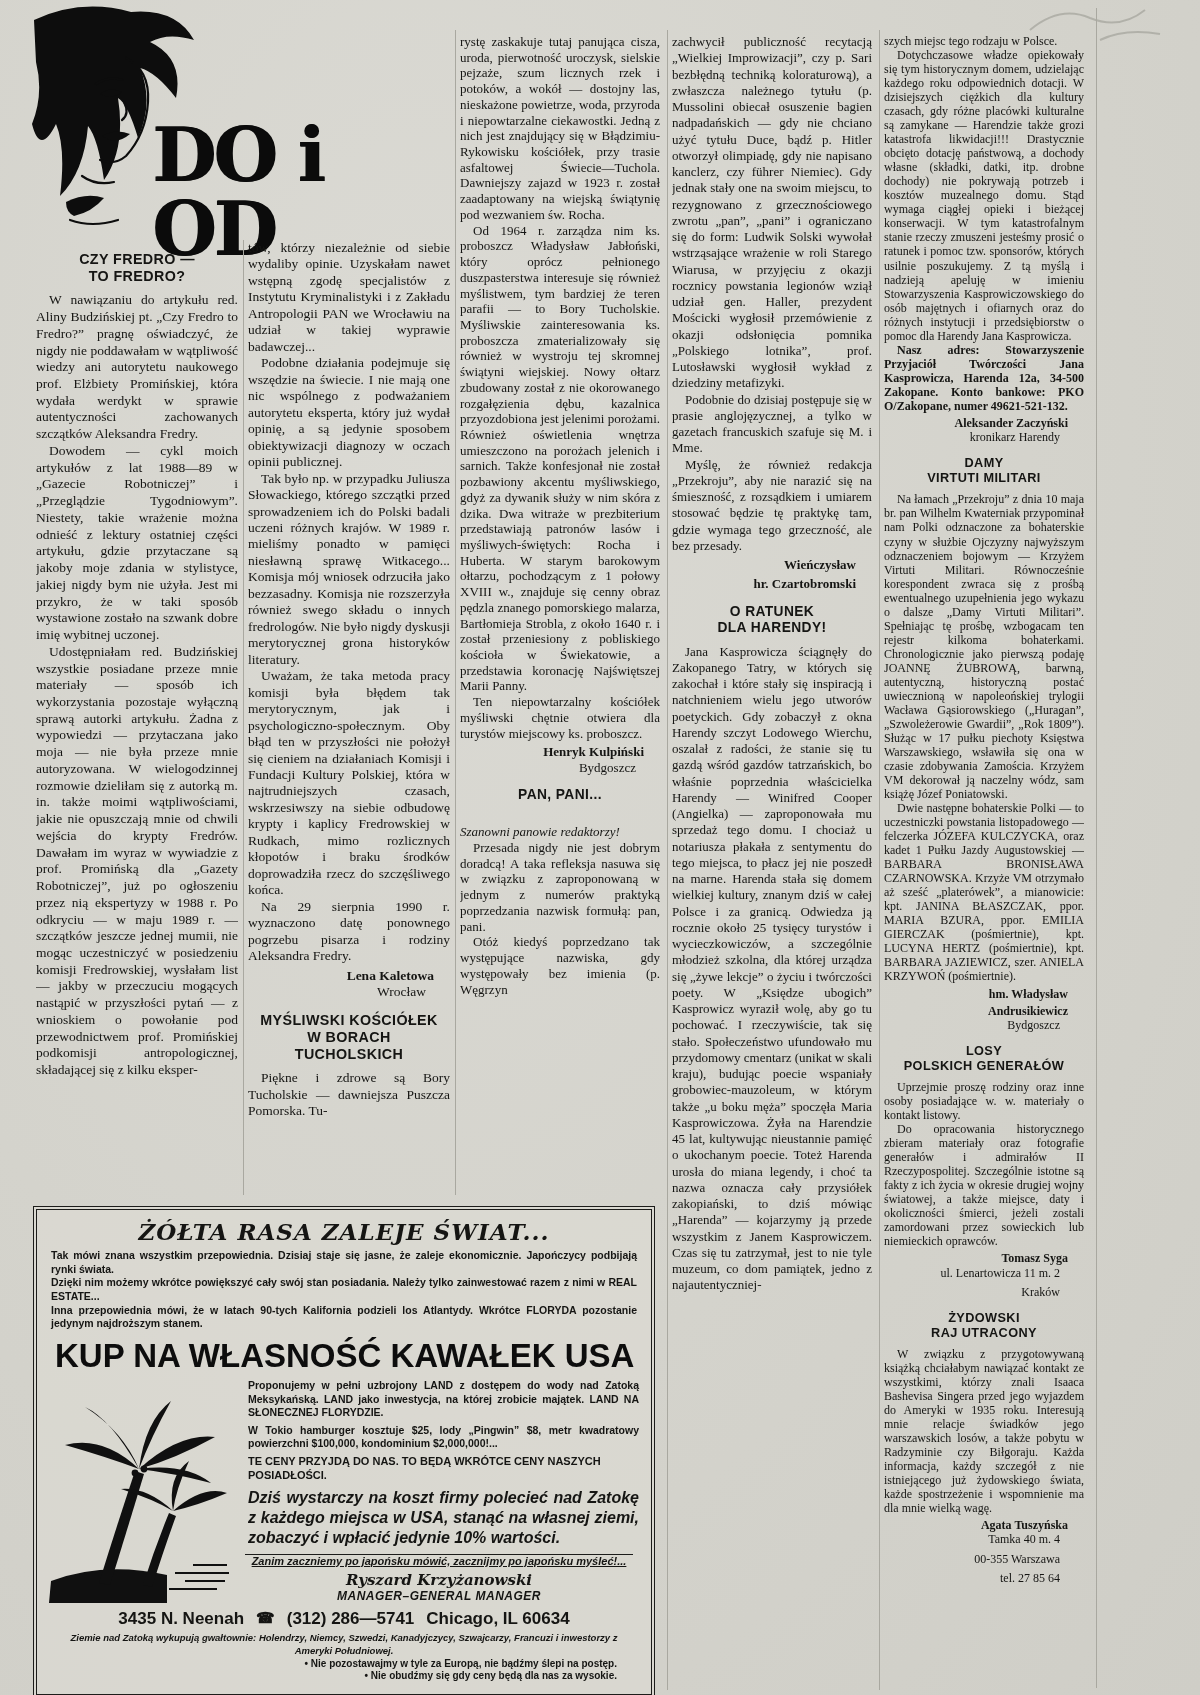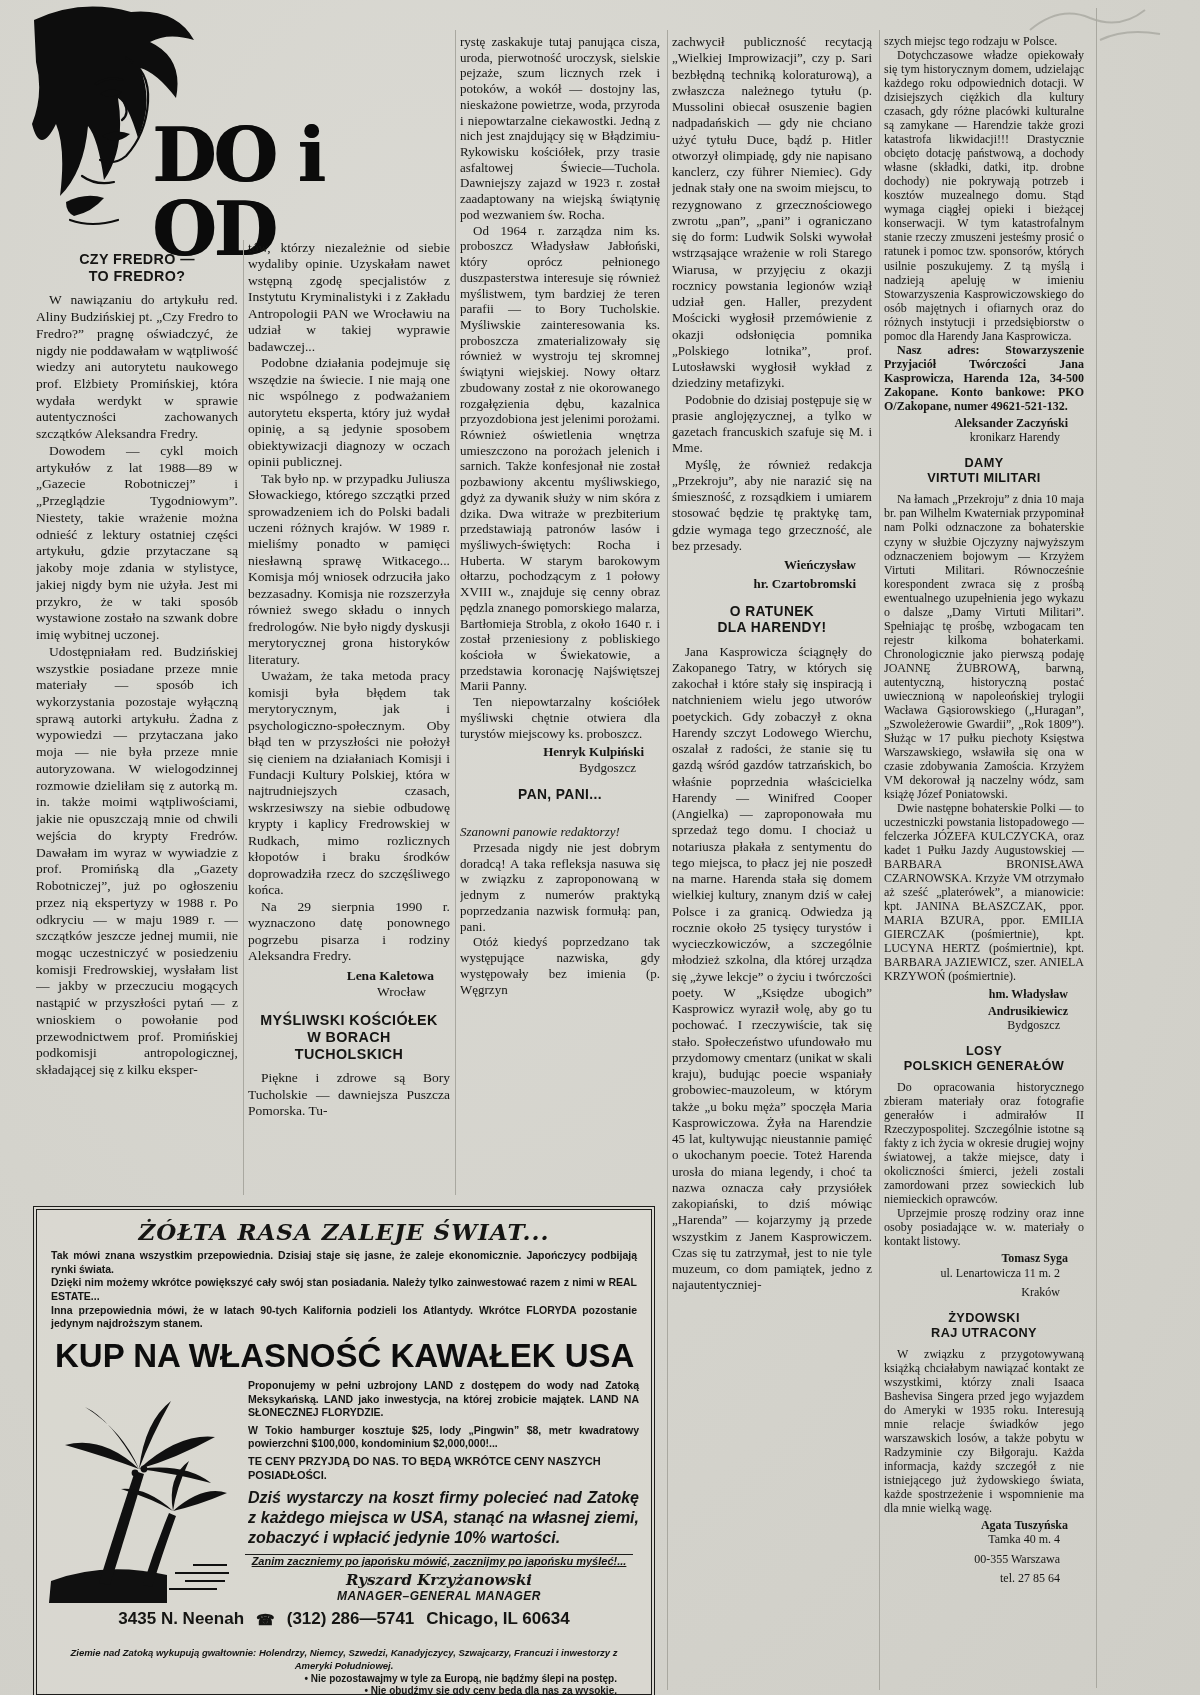--- a/index.html
+++ b/index.html
@@ -70,22 +70,22 @@
   .ad-b    { font-size:10.5px; font-weight:bold; text-align:justify; }
   .ad-caps { font-size:11px; font-weight:bold; }
   .ad-it   { font-size:16px; font-weight:bold; font-style:italic; text-align:justify; }
   .ad-slogan {
     font-size:11px; font-weight:bold; font-style:italic; text-align:center;
     border-top:1px solid #1c1c1a; padding-top:0; margin:6px 6px 4px 6px; text-decoration:underline;
   }
   .ad-name  { font-family:"DejaVu Serif", serif; font-style:italic; font-weight:bold; font-size:15px; text-align:center; }
   .ad-title { font-weight:bold; font-style:italic; font-size:12px; text-align:center; letter-spacing:.5px; }
   .ad-addr {
-    display:flex; justify-content:center; align-items:flex-end; gap:12px;
-    font-weight:bold; font-size:17px; margin:6px 0 18px 0;
+    display:flex; justify-content:center; align-items:flex-start; gap:12px;
+    font-weight:bold; font-size:17px; margin:6px 0 3px 0;
   }
   .phone-icon { font-size:15px; }
   .ad-fine { margin:0 4px; font-size:9.5px; font-weight:bold; font-style:italic; text-align:center; line-height:1.3; }
   .ad-bullet { margin:1px 22px 0 0; font-size:10px; font-weight:bold; text-align:right; }
 </style>
 </head>
 <body>
 
 <div class="page">
 
@@ -171,22 +171,22 @@
     <div class="sigline">kronikarz Harendy</div>
     <h3 class="sec">DAMY
 VIRTUTI MILITARI</h3>
     <p>Na łamach „Przekroju” z dnia 10 maja br. pan Wilhelm Kwaterniak przypominał nam Polki odznaczone za bohaterskie czyny w służbie Ojczyzny najwyższym odznaczeniem bojowym — Krzyżem Virtuti Militari. Równocześnie korespondent zwraca się z prośbą ewentualnego uzupełnienia jego wykazu o dalsze „Damy Virtuti Militari”. Spełniając tę prośbę, wzbogacam ten rejestr kilkoma bohaterkami. Chronologicznie jako pierwszą podaję JOANNĘ ŻUBROWĄ, barwną, autentyczną, historyczną postać uwiecznioną w napoleońskiej trylogii Wacława Gąsiorowskiego („Huragan”, „Szwoleżerowie Gwardii”, „Rok 1809”). Służąc w 17 pułku piechoty Księstwa Warszawskiego, wsławiła się ona w czasie zdobywania Zamościa. Krzyżem VM dekorował ją naczelny wódz, sam książę Józef Poniatowski.</p>
     <p>Dwie następne bohaterskie Polki — to uczestniczki powstania listopadowego — felczerka JÓZEFA KULCZYCKA, oraz kadet 1 Pułku Jazdy Augustowskiej — BARBARA BRONISŁAWA CZARNOWSKA. Krzyże VM otrzymało aż sześć „platerówek”, a mianowicie: kpt. JANINA BŁASZCZAK, ppor. MARIA BZURA, ppor. EMILIA GIERCZAK (pośmiertnie), kpt. LUCYNA HERTZ (pośmiertnie), kpt. BARBARA JAZIEWICZ, szer. ANIELA KRZYWOŃ (pośmiertnie).</p>
     <div class="sig">hm. Władysław</div>
     <div class="sig">Andrusikiewicz</div>
     <div class="sigline">Bydgoszcz</div>
     <h3 class="sec">LOSY
 POLSKICH GENERAŁÓW</h3>
+    <p>Uprzejmie proszę rodziny oraz inne osoby posiadające w. w. materiały o kontakt listowy.</p>
     <p>Do opracowania historycznego zbieram materiały oraz fotografie generałów i admirałów II Rzeczypospolitej. Szczególnie istotne są fakty z ich życia w okresie drugiej wojny światowej, a także miejsce, daty i okoliczności śmierci, jeżeli zostali zamordowani przez sowieckich lub niemieckich oprawców.</p>
-    <p>Uprzejmie proszę rodziny oraz inne osoby posiadające w. w. materiały o kontakt listowy.</p>
     <div class="sig">Tomasz Syga</div>
     <div class="sigline">ul. Lenartowicza 11 m. 2</div>
     <div class="sigline">Kraków</div>
     <h3 class="sec">ŻYDOWSKI
 RAJ UTRACONY</h3>
     <p>W związku z przygotowywaną książką chciałabym nawiązać kontakt ze wszystkimi, którzy znali Isaaca Bashevisa Singera przed jego wyjazdem do Ameryki w 1935 roku. Interesują mnie relacje świadków jego warszawskich losów, a także pobytu w Radzyminie czy Biłgoraju. Każda informacja, każdy szczegół z nie istniejącego już żydowskiego świata, każde spostrzeżenie i wspomnienie ma dla mnie wielką wagę.</p>
     <div class="sig">Agata Tuszyńska</div>
     <div class="sigline">Tamka 40 m. 4</div>
     <div class="sigline">00-355 Warszawa</div>
     <div class="sigline">tel. 27 85 64</div>

